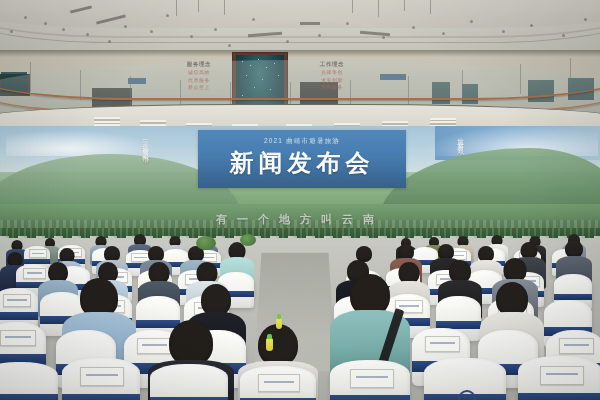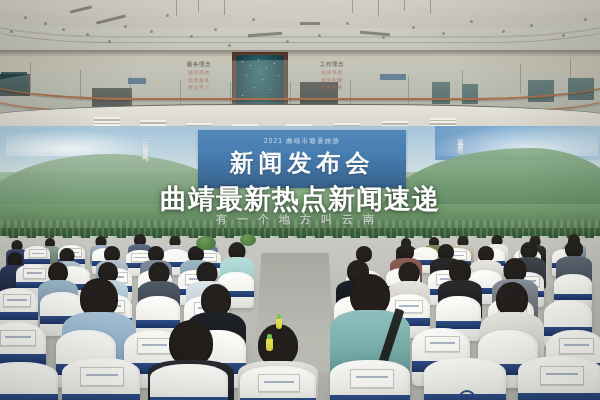--- a/index.html
+++ b/index.html
@@ -880,15 +880,14 @@
   </div>
 
   <div class="bottle" style="left:266px;top:338px;"></div>
   <div class="bottle" style="left:276px;top:318px;width:6px;height:11px;"></div>
   <div class="plant" style="left:196px;top:236px;width:20px;height:14px;"></div>
   <div class="plant" style="left:240px;top:234px;width:16px;height:12px;"></div>
 
   <div class="haze"></div>
   <div class="vignette"></div>
 
-  <div class="headline">曲靖最新热点新闻速递</div>
 
 </div>
 
 </body></html>

